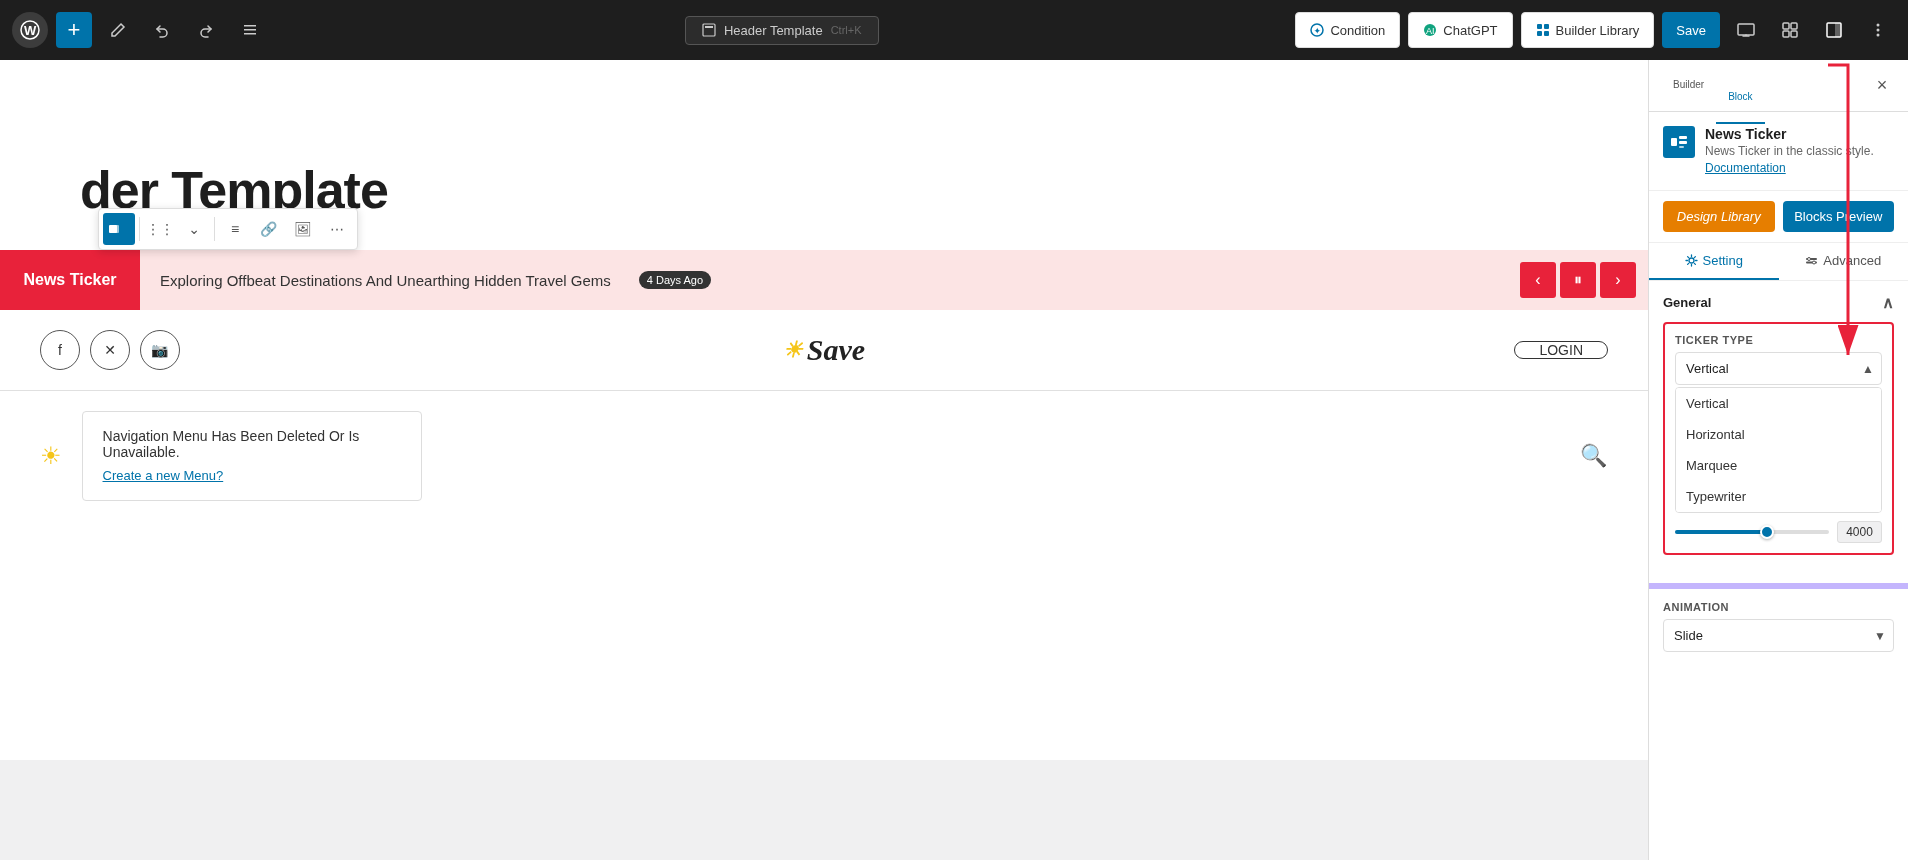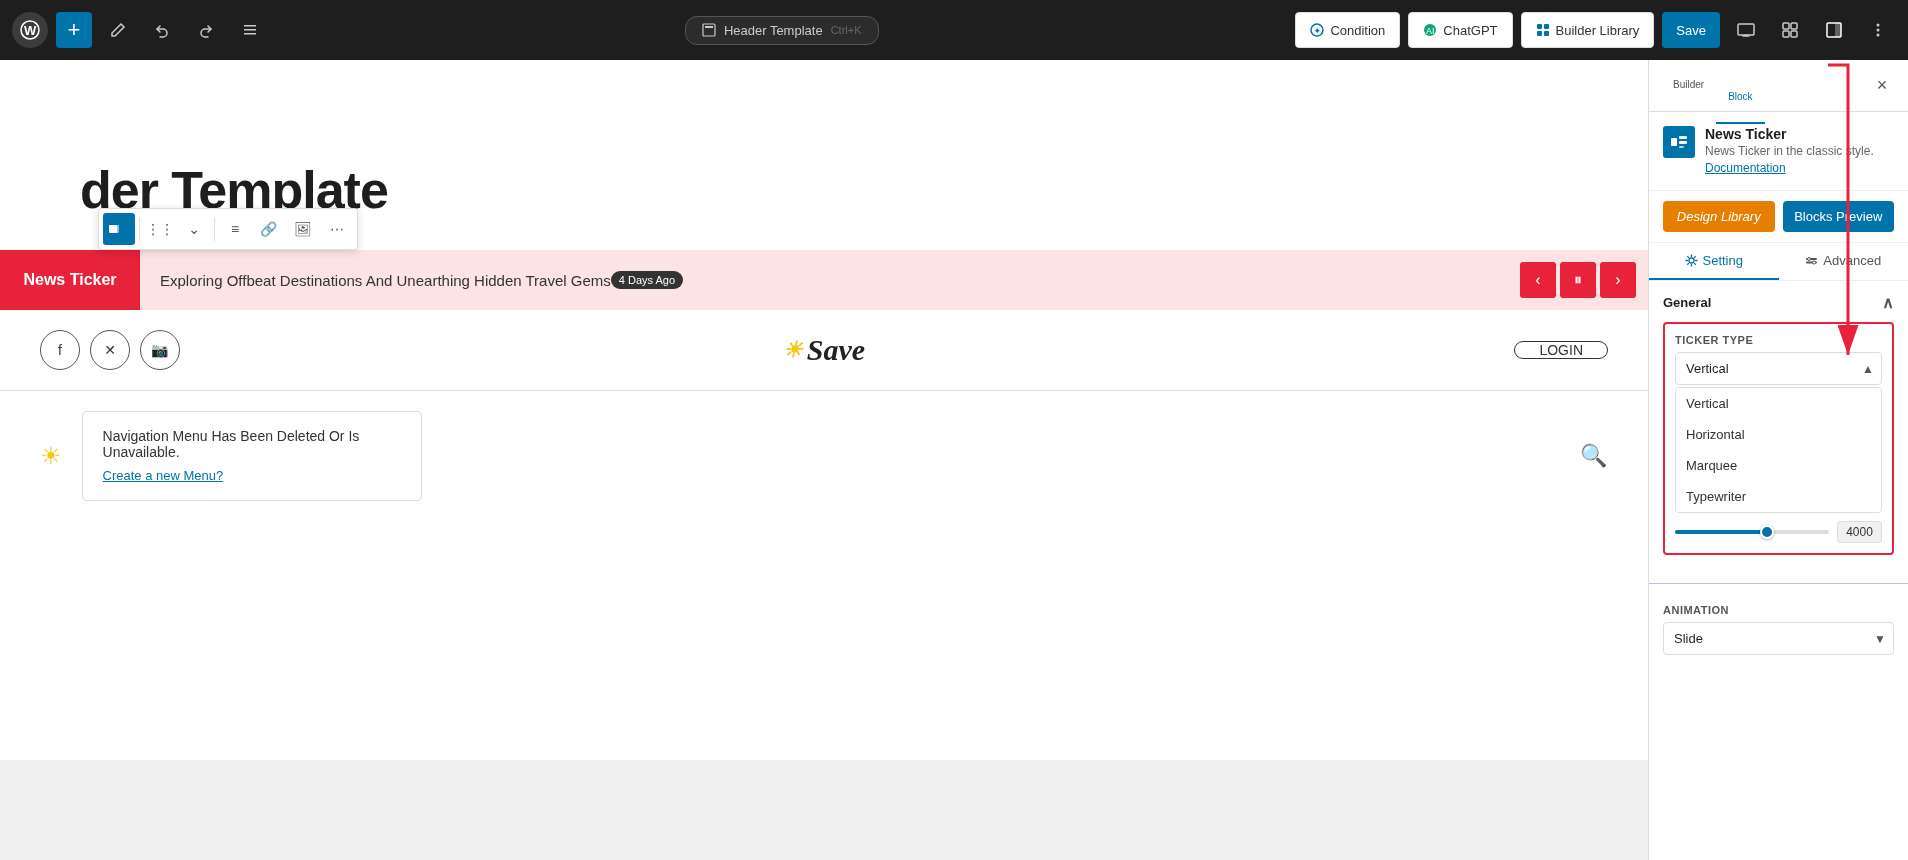--- a/index.html
+++ b/index.html
@@ -40,21 +40,21 @@
     }
     .topbar-center {
       flex: 1;
       display: flex;
       justify-content: center;
       align-items: center;
     }
     .template-label {
       background: #2c2c2c;
       border: 1px solid #555;
-      border-radius: 12px;
+      border-radius: 4px;
       color: #ccc;
       padding: 6px 16px;
       font-size: 13px;
       display: flex;
       align-items: center;
       gap: 8px;
       cursor: pointer;
     }
     .topbar-right {
       display: flex;
@@ -165,21 +165,21 @@
       min-width: 140px;
       justify-content: center;
     }
     .ticker-content {
       flex: 1;
       padding: 0 20px;
       font-size: 15px;
       color: #333;
       display: flex;
       align-items: center;
-      gap: 0;
+      gap: 28px;
     }
     .ticker-badge {
       background: #333;
       color: white;
       font-size: 11px;
       padding: 3px 8px;
       border-radius: 20px;
       white-space: nowrap;
     }
     .ticker-controls {
@@ -505,22 +505,22 @@
       background: #f0f0f1;
       padding: 3px 6px;
       border-radius: 3px;
       border: 1px solid #ddd;
       min-width: 45px;
       text-align: center;
     }
 
     
     .animation-section {
-      padding: 20px 14px;
-      border-top: 1px solid #c4b5fd;
+      padding: 12px 14px;
+      border-top: 6px solid #c4b5fd;
     }
 
     
     .canvas-content {
       background: white;
       min-height: 700px;
     }
   </style>
 </head>
 <body>

